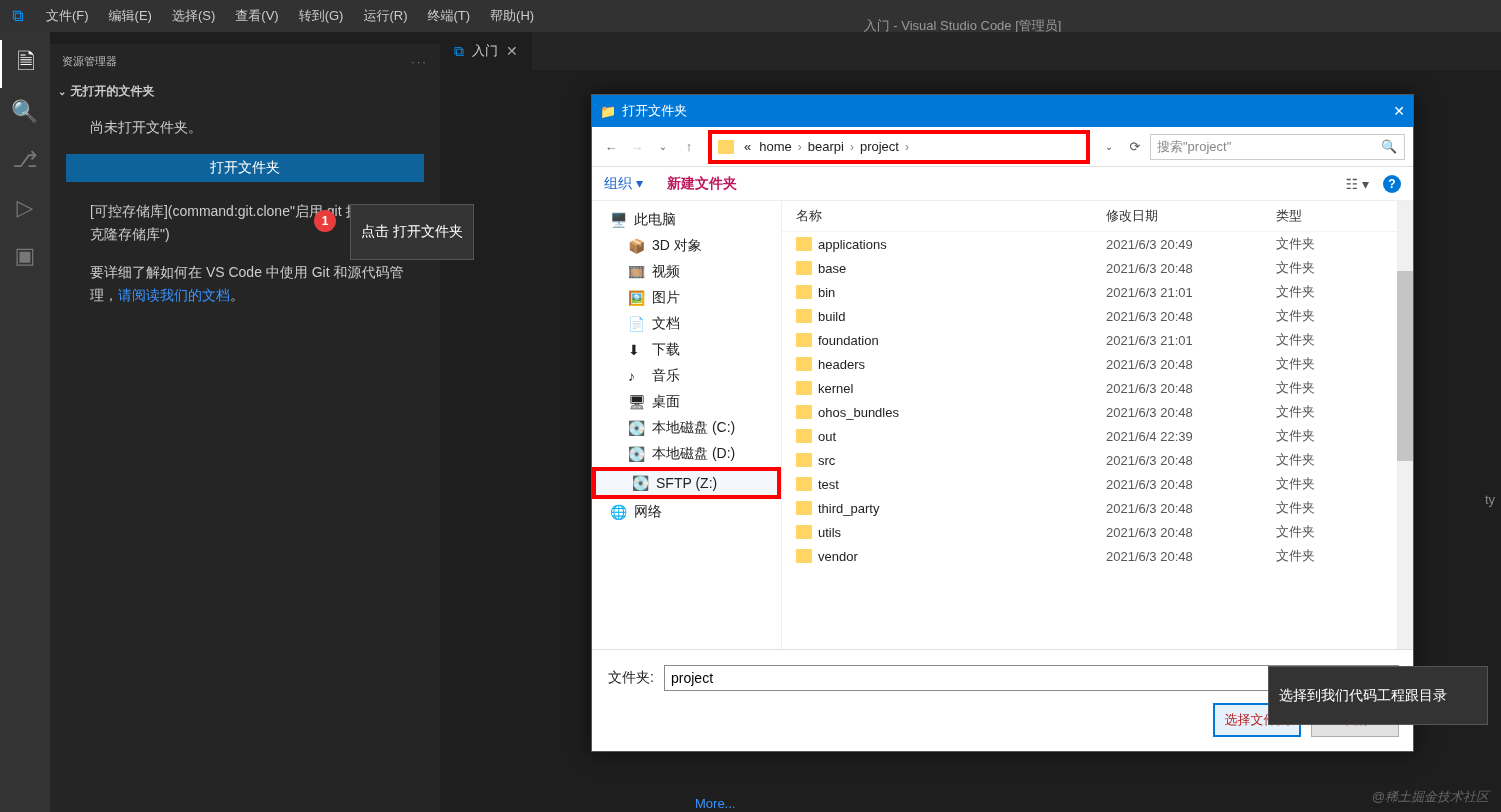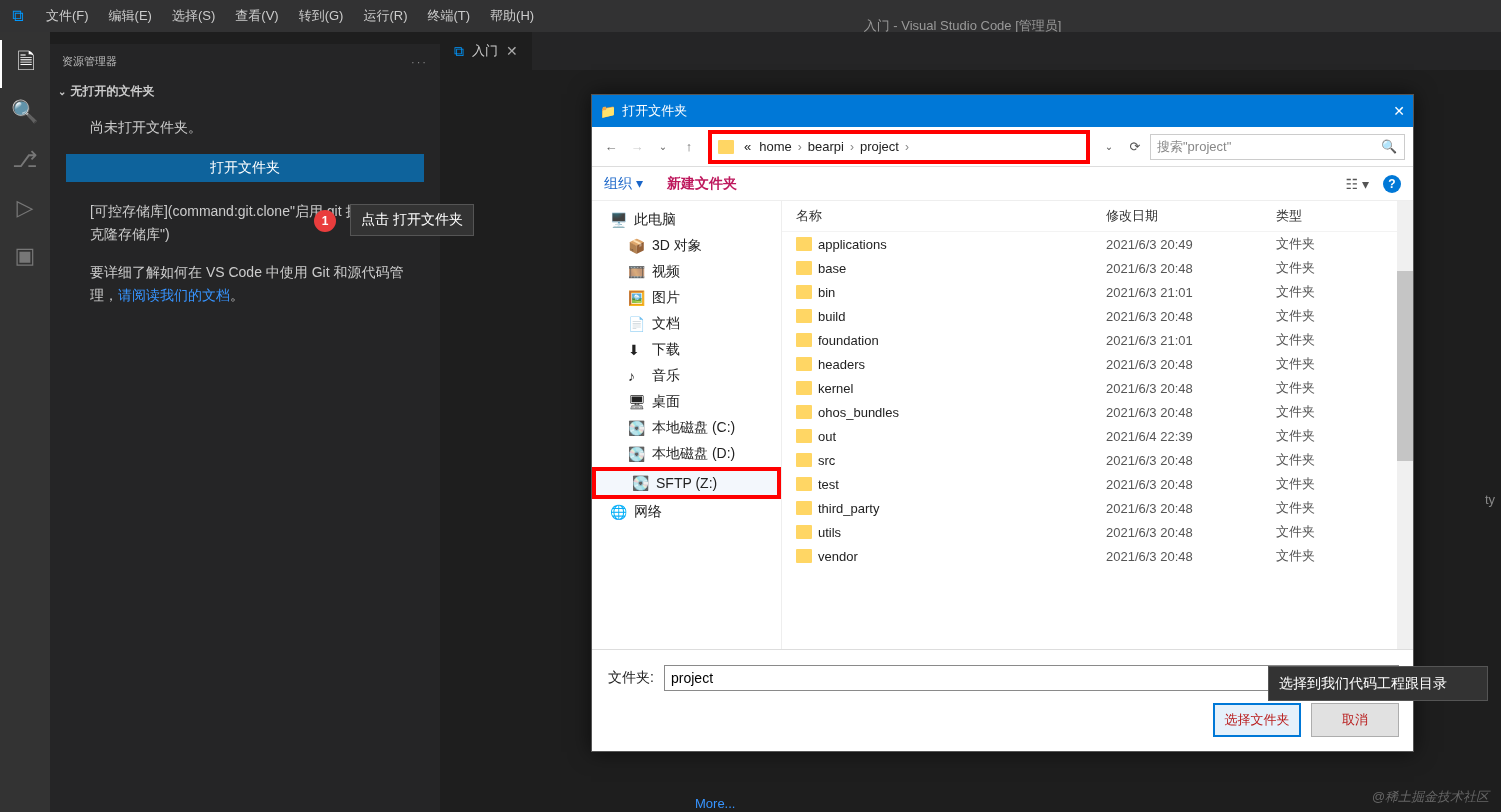--- a/index.html
+++ b/index.html
@@ -77,21 +77,21 @@
 .folder-line { display:flex; align-items:center; gap:10px; margin-bottom:12px;}
 .folder-line label { width:48px; text-align:right; font-size:14px; color:#222;}
 .folder-input-wrap { flex:1; position:relative; display:flex; align-items:center;}
 .folder-input { flex:1; height:26px; border:1px solid #8a8a8a; padding:0 6px; font-size:14px;}
 .btnrow { display:flex; justify-content:flex-end; gap:10px;}
 .dlg-btn { min-width:88px; height:34px; background:#e1e1e1; border:1px solid #adadad; font-size:13px; color:#b91c1c;}
 .dlg-btn.primary { border:2px solid #0078d7; background:#e5f1fb;}
 
 
 .badge { width:22px; height:22px; border-radius:50%; background:#e93d3d; color:#fff; display:flex; align-items:center; justify-content:center; font-size:12px; font-weight:bold; position:absolute;}
-.tip { position:absolute; background:#333; color:#fff; padding:6px 10px; font-size:14px; border:1px solid #555;}
+.tip { position:absolute; background:#333; color:#fff; padding:18px 10px; font-size:14px; border:1px solid #555;}
 .watermark { position:absolute; right:12px; bottom:6px; color:#666; font-size:13px; font-style:italic;}
 .more-link { position:absolute; left:695px; top:796px; color:#3794ff; font-size:13px;}
 </style>
 </head>
 <body>
 
 <div class="titlebar">
   <div class="app-icon">⧉</div>
   <div class="menu" id="menu-bar">
       <div class="menu-item">文件(F)</div>

